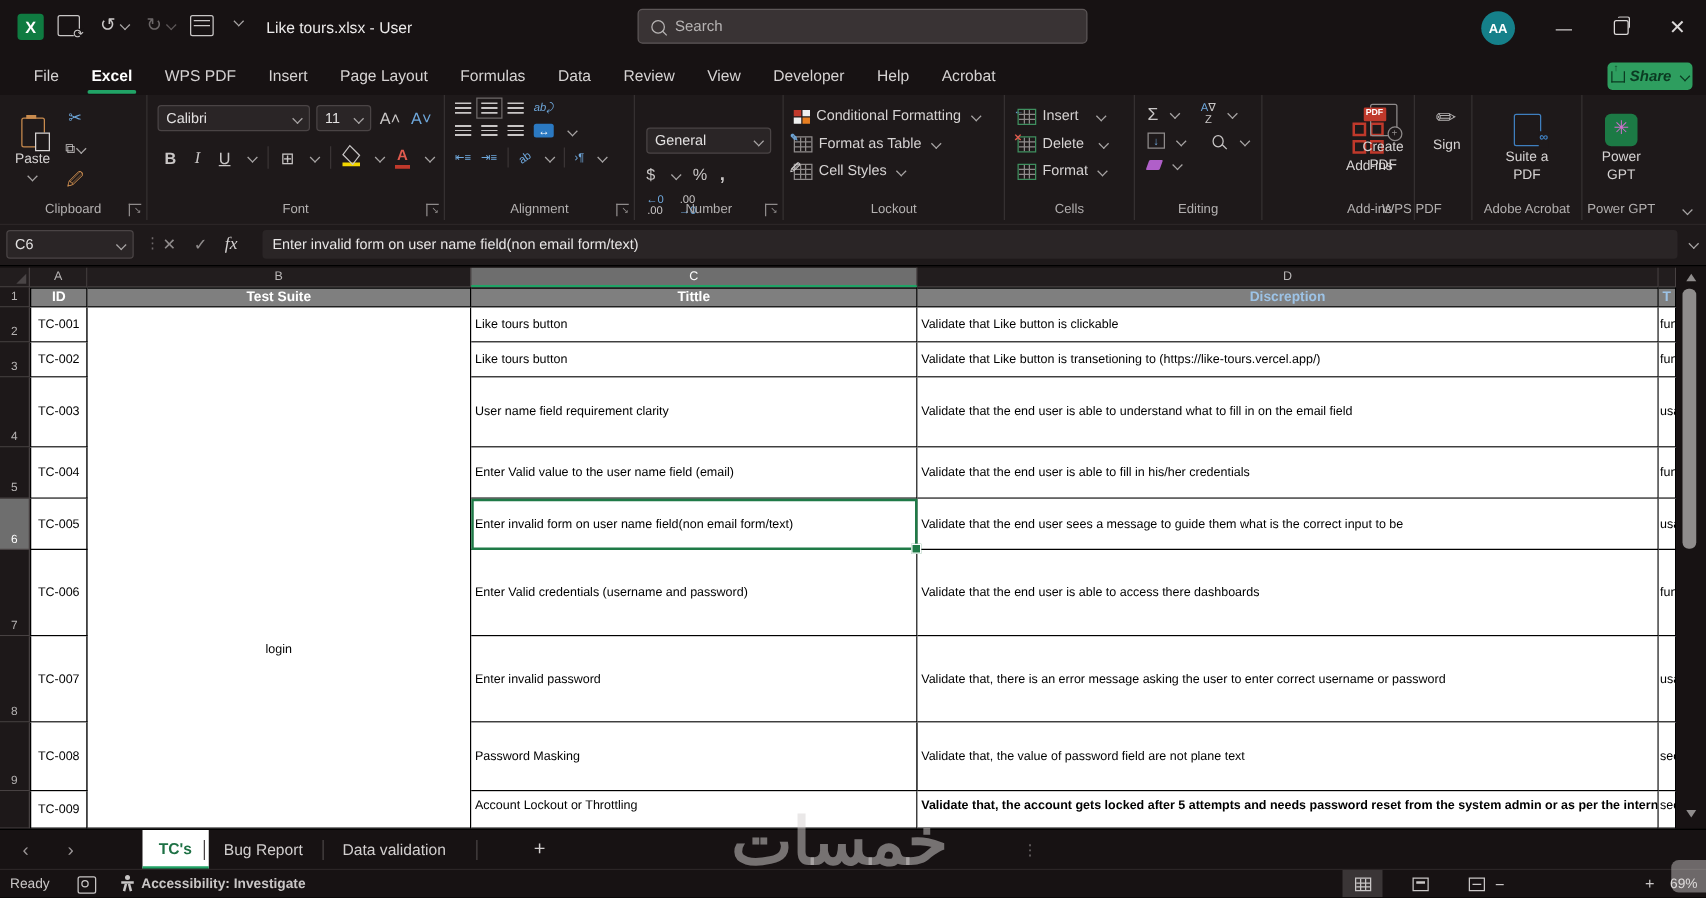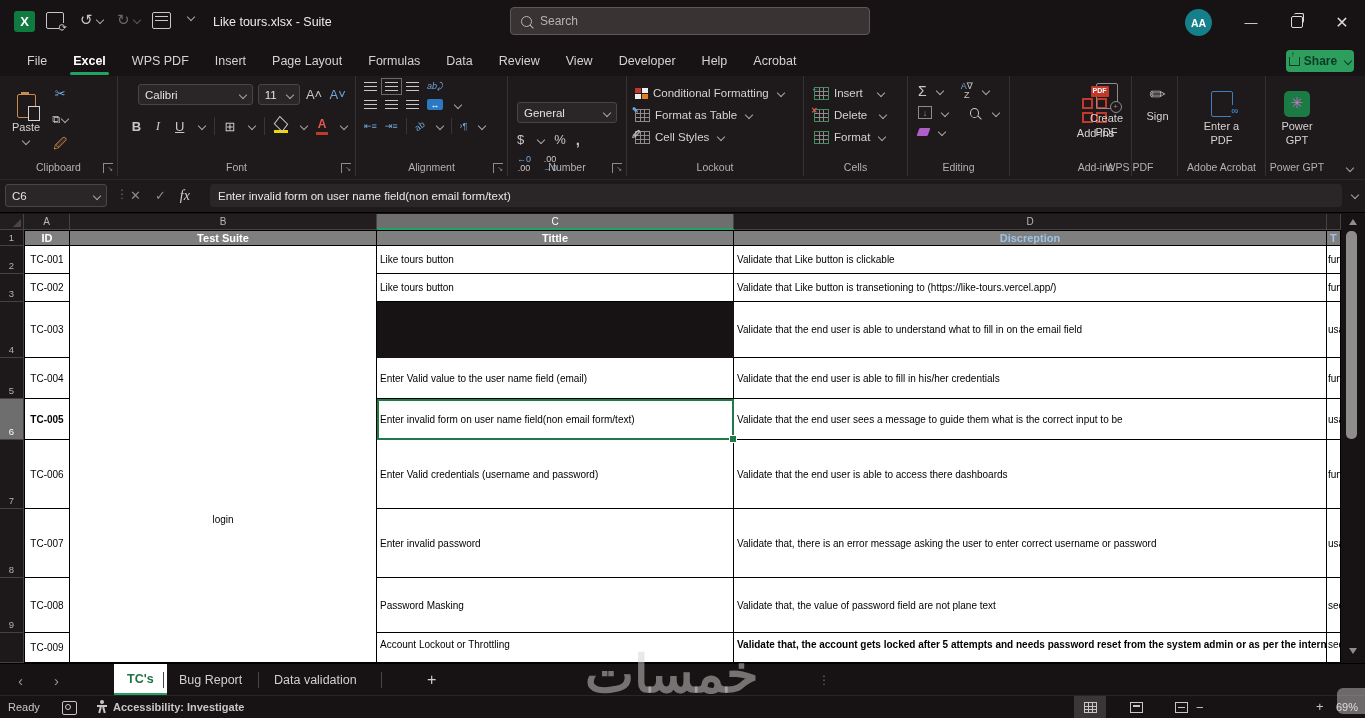--- a/index.html
+++ b/index.html
@@ -30,21 +30,21 @@
           display:flex;align-items:center;justify-content:center;}
   .winbtn{top:0;width:46px;height:44px;display:flex;align-items:center;justify-content:center;color:#dcd9d9;font-size:13px;}
   .restore{width:10px;height:10px;border:1.2px solid #dcd9d9;border-radius:2px;position:relative;}
   .restore:before{content:"";position:absolute;left:2px;top:-4px;width:9px;height:9px;border-top:1.2px solid #dcd9d9;border-right:1.2px solid #dcd9d9;border-radius:2px;}
   
   .tabrow{left:0;top:45px;width:1365px;height:31px;display:flex;align-items:center;padding-left:14px;box-sizing:border-box;}
   .rtab{padding:0 13px;height:31px;display:flex;align-items:center;font-size:12.5px;color:#d5d2d2;position:relative;}
   .rtab.active{color:#fff;font-weight:bold;}
   .rtab.active:after{content:"";position:absolute;left:10px;right:10px;bottom:1px;height:3px;background:#21a366;border-radius:2px;}
   .sharebtn{left:1286px;top:50px;width:68px;height:22px;background:#2e9e5f;border-radius:4px;color:#0b3b22;font-size:12px;font-weight:bold;
-            display:flex;align-items:center;justify-content:center;gap:4px;}
+            display:flex;align-items:center;justify-content:center;gap:4px;font-style:italic;}
   .sharebtn .caret{border-color:#0b3b22;}
   .shico{width:9px;height:8px;border:1.2px solid #0b3b22;border-top:none;position:relative;}
   .shico:before{content:"↑";position:absolute;left:1px;top:-7px;font-size:8px;color:#0b3b22;}
   
   .ribbon{left:0;top:76px;width:1365px;height:103px;background:#1e191a;border-bottom:1px solid #2b2526;}
   .group{position:absolute;top:0;height:100px;border-right:1px solid #353031;box-sizing:border-box;}
   .glabel{position:absolute;left:0;right:0;bottom:3px;text-align:center;font-size:10.5px;color:#b3b0b0;}
   .gbody{position:absolute;left:0;right:0;top:6px;bottom:20px;}
   .bigbtn{display:flex;flex-direction:column;align-items:center;justify-content:flex-start;gap:3px;font-size:11px;color:#d6d3d3;text-align:center;line-height:1.25;}
   .selbox{background:#2a2526;border:1px solid #4a4445;border-radius:3px;height:21px;display:flex;align-items:center;
@@ -156,21 +156,21 @@
       </div>
     <div class="abs qat flex" style="left:80px;top:11px;">↺<span class="caret"></span></div>
     <div class="abs qat flex" style="left:117px;top:11px;color:#6b6667;">↻<span class="caret dim"></span></div>
     <div class="abs tmode">
         <i style="top:3px;"></i>
         <i style="top:7px;"></i>
       </div>
     <div class="abs qat flex" style="left:184px;top:14px;">
         <span class="caret"></span>
       </div>
-    <div class="abs wtitle">Like tours.xlsx - Suite</div>
+    <div class="abs wtitle">Like tours.xlsx - User</div>
     <div class="abs searchbox">
       <span class="mag"></span>
       <span>Search</span>
     </div>
     <div class="abs avatar">AA</div>
     <div class="abs winbtn" style="left:1228px;">—</div>
     <div class="abs winbtn" style="left:1274px;">
         <span class="restore"></span>
       </div>
     <div class="abs winbtn" style="left:1319px;font-size:16px;">✕</div>
@@ -214,21 +214,21 @@
           <span class="sico" style="color:#c98b4e;">🖉</span>
         </div>
       </div>
       <div class="glabel">Clipboard</div>
       <div class="launcher">↘</div>
     </div>
 
     <div class="group" style="left:118px;width:238px;">
       <div class="gbody" style="padding:0 8px;">
         <div class="flex" style="gap:5px;margin-top:2px;">
-          <div class="selbox" style="width:122px;margin-left:12px;">
+          <div class="selbox" style="width:122px;">
             <span>Calibri</span>
               <span class="caret"></span>
           </div>
           <div class="selbox" style="width:44px;">
             <span>11</span>
               <span class="caret"></span>
           </div>
           <span class="sico">A˄</span>
           <span class="sico" style="color:#6fa8dc;">A˅</span>
         </div>
@@ -408,21 +408,21 @@
       </div>
       <div class="glabel">WPS PDF</div>
     </div>
 
     <div class="group" style="left:1178px;width:88px;">
       <div class="gbody flex" style="justify-content:center;">
         <div class="bigbtn" style="width:56px;">
           <span class="docic blue">
               <span class="linkic">∞</span>
             </span>
-          <span>Enter a PDF</span>
+          <span>Suite a PDF</span>
         </div>
       </div>
       <div class="glabel">Adobe Acrobat</div>
     </div>
 
     <div class="group" style="left:1266px;width:62px;border-right:none;">
       <div class="gbody flex" style="justify-content:center;">
         <div class="bigbtn" style="width:46px;">
           <span class="pgpt">✳</span>
           <span>Power GPT</span>
@@ -485,29 +485,30 @@
     <div class="abs cell" style="left:377px;top:32px;width:357px;height:28px;">Like tours button</div>
     <div class="abs cell" style="left:734px;top:32px;width:593px;height:28px;">Validate that Like button is clickable</div>
     <div class="abs cell" style="left:1327px;top:32px;width:14px;height:28px;padding:0 1px;">fun</div>
 
     <div class="abs cell id first" style="left:24px;top:60px;width:46px;height:28px;">TC-002</div>
     <div class="abs cell" style="left:377px;top:60px;width:357px;height:28px;">Like tours button</div>
     <div class="abs cell" style="left:734px;top:60px;width:593px;height:28px;">Validate that Like button is transetioning to (https://like-tours.vercel.app/)</div>
     <div class="abs cell" style="left:1327px;top:60px;width:14px;height:28px;padding:0 1px;">fun</div>
 
     <div class="abs cell id first" style="left:24px;top:88px;width:46px;height:56px;">TC-003</div>
+    <div class="abs cell" style="left:377px;top:88px;width:357px;height:56px;">User name field requirement clarity</div>
     <div class="abs cell" style="left:734px;top:88px;width:593px;height:56px;">Validate that the end user is able to understand what to fill in on the email field</div>
     <div class="abs cell" style="left:1327px;top:88px;width:14px;height:56px;padding:0 1px;">usa</div>
 
     <div class="abs cell id first" style="left:24px;top:144px;width:46px;height:41px;">TC-004</div>
     <div class="abs cell" style="left:377px;top:144px;width:357px;height:41px;">Enter Valid value to the user name field (email)</div>
     <div class="abs cell" style="left:734px;top:144px;width:593px;height:41px;">Validate that the end user is able to fill in his/her credentials</div>
     <div class="abs cell" style="left:1327px;top:144px;width:14px;height:41px;padding:0 1px;">fun</div>
 
-    <div class="abs cell id first" style="left:24px;top:185px;width:46px;height:41px;font-weight:bold;">TC-005</div>
+    <div class="abs cell id first" style="left:24px;top:185px;width:46px;height:41px;">TC-005</div>
     <div class="abs cell" style="left:377px;top:185px;width:357px;height:41px;">Enter invalid form on user name field(non email form/text)</div>
     <div class="abs cell" style="left:734px;top:185px;width:593px;height:41px;">Validate that the end user sees a message to guide them what is the correct input to be</div>
     <div class="abs cell" style="left:1327px;top:185px;width:14px;height:41px;padding:0 1px;">usa</div>
 
     <div class="abs cell id first" style="left:24px;top:226px;width:46px;height:69px;">TC-006</div>
     <div class="abs cell" style="left:377px;top:226px;width:357px;height:69px;">Enter Valid credentials (username and password)</div>
     <div class="abs cell" style="left:734px;top:226px;width:593px;height:69px;">Validate that the end user is able to access there dashboards</div>
     <div class="abs cell" style="left:1327px;top:226px;width:14px;height:69px;padding:0 1px;">fun</div>
 
     <div class="abs cell id first" style="left:24px;top:295px;width:46px;height:69px;">TC-007</div>

